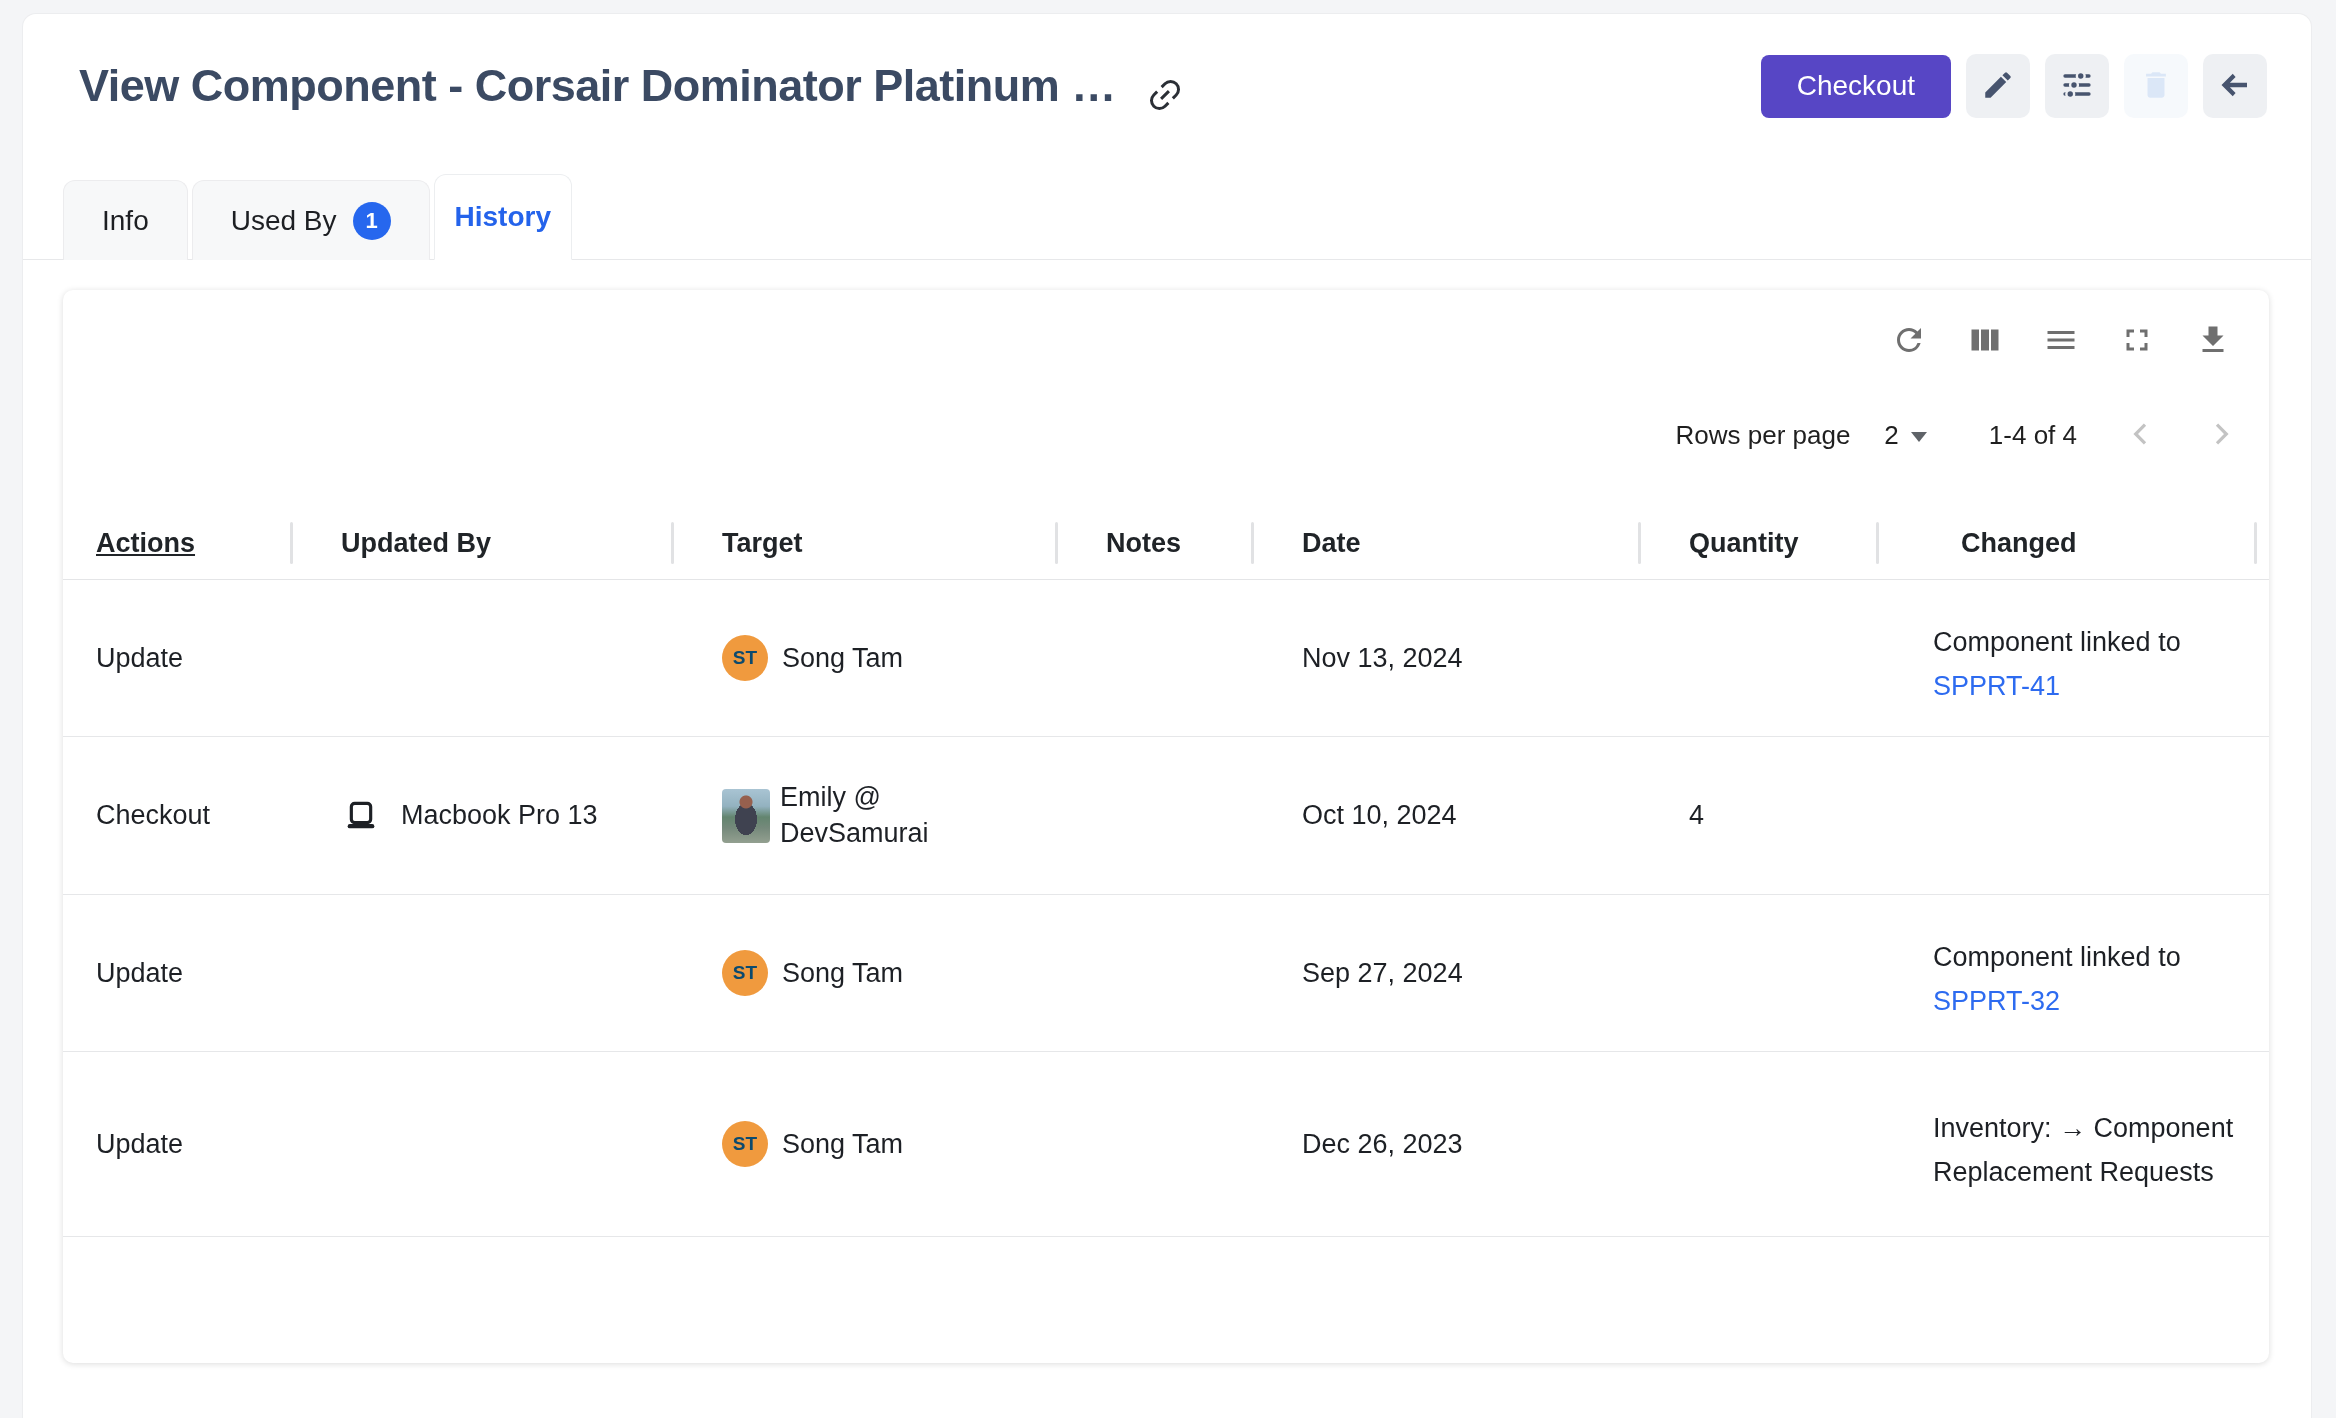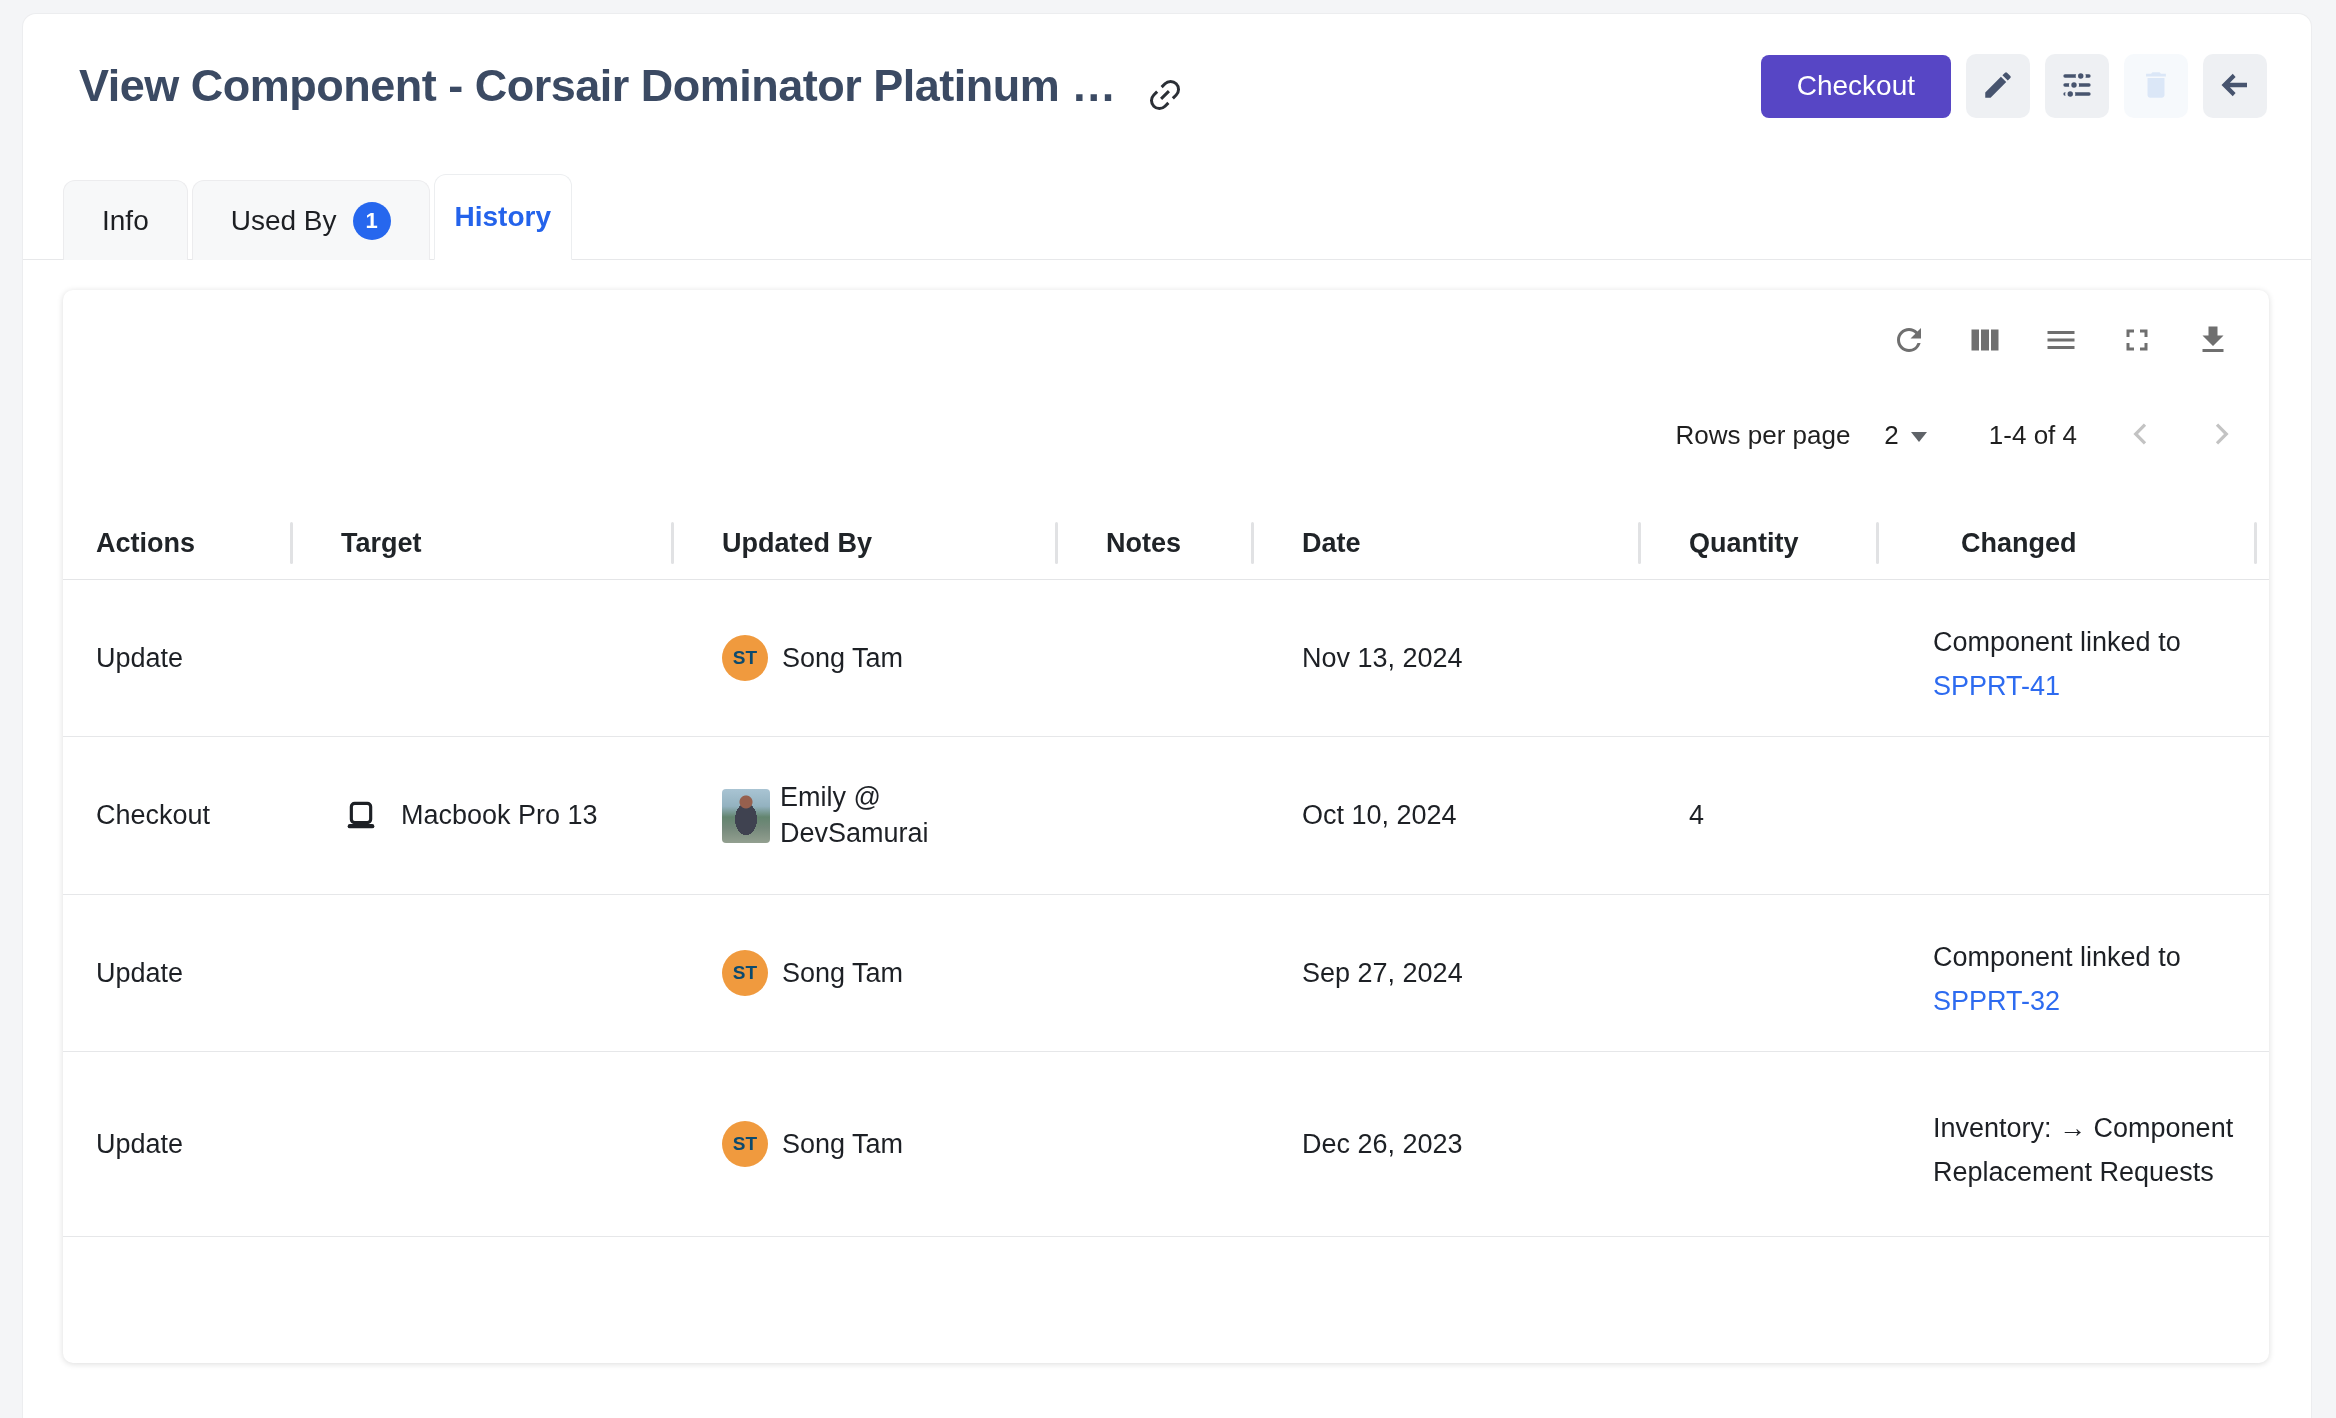--- a/index.html
+++ b/index.html
@@ -71,21 +71,21 @@
   .pg-btn{ background:none; border:none; cursor:pointer; width:44px; height:44px; display:inline-flex; align-items:center; justify-content:center; padding:0; }
   .pg-prev{ margin-left:42px; }
   .pg-next{ margin-left:36px; }
   
   .thead{
     margin-top:50px; display:grid; height:73px; align-items:center;
     grid-template-columns:230px 381px 384px 196px 387px 238px 390px;
     border-bottom:1px solid #e4e5e7; font-weight:700; font-size:27px; color:#202428;
   }
   .th{ position:relative; height:100%; display:flex; align-items:center; padding-left:48px; cursor:pointer; }
-  .th:first-child{ padding-left:33px; }
+  .th:first-child{ padding-left:33px;text-decoration:underline; }
   .th:last-child{ padding-left:54px;margin-left:28px; }
   .th::after{
     content:""; position:absolute; right:0; top:50%; transform:translateY(-50%);
     width:3px; height:42px; background:#e1e2e4; border-radius:2px;
   }
   .th:last-child::after{ right:12px; }
   .trow{
     display:grid; grid-template-columns:230px 381px 384px 196px 387px 238px 390px;
     align-items:center; border-bottom:1px solid #e6e7e9; font-size:27px; color:#1d2025;
   }
@@ -234,22 +234,22 @@
         <span>
           <svg width="32" height="32" viewBox="0 0 24 24">
               <path fill="none" stroke="#c3c3c3" stroke-width="2.4" d="M9 5l7 7-7 7"></path>
             </svg>
         </span>
       </button>
     </div>
 
     <div class="thead">
       <div class="th">Actions</div>
+      <div class="th">Updated By</div>
       <div class="th">Target</div>
-      <div class="th">Updated By</div>
       <div class="th">Notes</div>
       <div class="th">Date</div>
       <div class="th">Quantity</div>
       <div class="th">Changed</div>
     </div>
 
     <div class="trow row-1">
       <div class="td">Update</div>
       <div class="td"></div>
       <div class="td">

